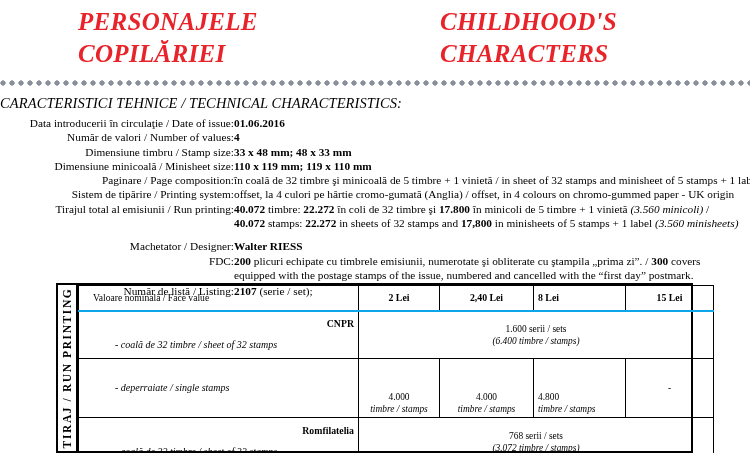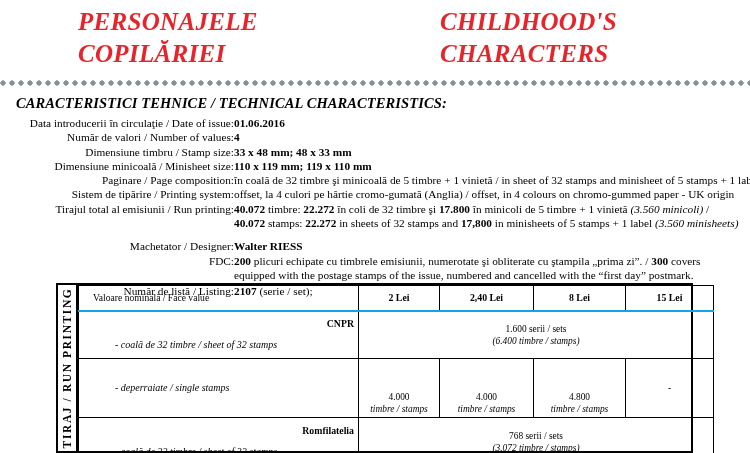--- a/index.html
+++ b/index.html
@@ -48,23 +48,23 @@
     width: 750px;
     height: 8px;
     background-image: radial-gradient(circle at 3px 3px, #8a8f9c 2.4px, rgba(255,255,255,0) 2.9px);
     background-size: 9px 8px;
     background-repeat: repeat-x;
   }
 
   
   .section-heading {
     position: absolute;
-    left: 16px; top: 95px;
+    left: 0; top: 95px;
     font-size: 14.5px;
-    font-weight: bold;
+    font-weight: normal;
     font-style: italic;
     letter-spacing: 0.1px;
     white-space: nowrap;
     text-align: center;
   }
 
   
   .specs {
     position: absolute;
     left: 0; top: 116px;
@@ -134,21 +134,21 @@
     padding: 2px 4px;
     vertical-align: middle;
   }
   table.pricing tr.hdr td {
     border-bottom: 2px solid #0ea5e9;
     height: 25px;
   }
   td.col-label { width: 280px; text-align: left; }
   td.col-val { width: 81px; text-align: center; }
   td.col-val2 { width: 94px; text-align: center; }
-  td.col-val3 { width: 92px; text-align: center; }
+  td.col-val3 { width: 92px; }
   td.col-val4 { width: 88px; text-align: center; }
 
   .hdr-facevalue { font-size: 9.6px; padding-left: 10px; }
   .hdr-price { font-weight: bold; font-size: 9.8px; }
 
   .grp-name { font-weight: bold; font-size: 9.8px; display: block; margin-bottom: 9px; text-align: right; }
   .grp-sub { font-style: italic; display: block; font-size: 10px; margin-left: 32px; }
   .cell-center { text-align: center; }
   .cell-center .l1 { display: block; }
   .cell-center .l2 { display: block; font-style: italic; }

